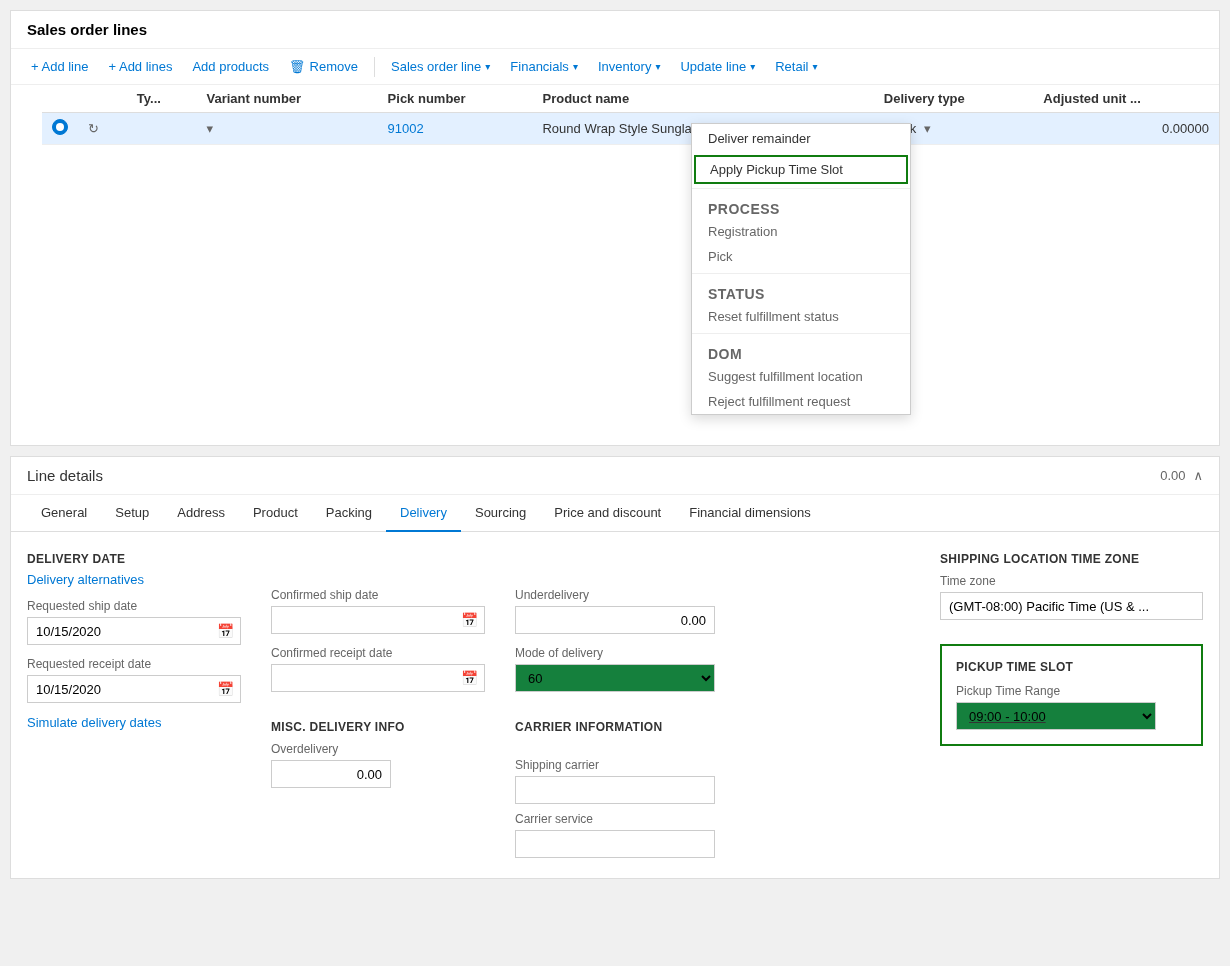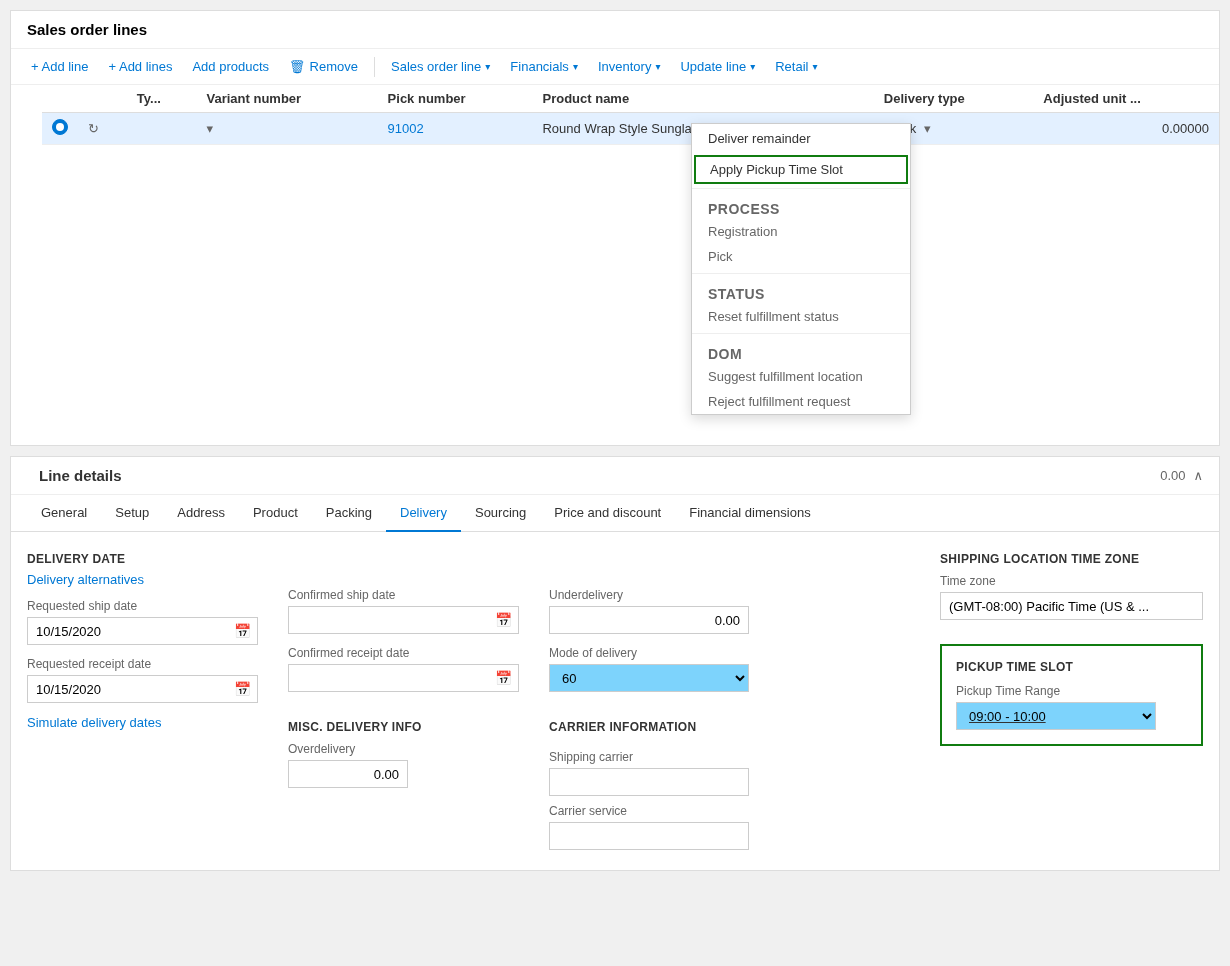--- a/index.html
+++ b/index.html
@@ -30,39 +30,39 @@
     .refresh-icon { color: #666; cursor: pointer; }
     .dropdown-menu { position: absolute; top: 0; left: 0; background: #fff; border: 1px solid #ccc; box-shadow: 0 4px 12px rgba(0,0,0,0.15); min-width: 220px; z-index: 100; }
     .dropdown-menu-item { padding: 7px 16px; cursor: pointer; color: #333; }
     .dropdown-menu-item.highlighted { border: 2px solid #107c10; color: #333; margin: 2px; padding: 5px 14px; }
     .dropdown-menu-section { padding: 8px 16px 2px; font-size: 14px; font-weight: 700; color: #666; letter-spacing: 0.5px; }
     .dropdown-menu-section-item { padding: 5px 16px; color: #666; cursor: pointer; }
     .dropdown-menu-divider { height: 1px; background: #eee; margin: 4px 0; }
 
     
     .line-details-header { display: flex; justify-content: space-between; align-items: center; padding: 10px 16px; border-bottom: 1px solid #eee; }
-    .line-details-title { font-size: 15px; font-weight: 700; margin-left: 12px; }
+    .line-details-title { font-size: 15px; font-weight: 400; }
     .line-details-right { display: flex; align-items: center; gap: 8px; color: #666; }
 
     
     .tabs { display: flex; gap: 0; padding: 0 16px; border-bottom: 1px solid #ddd; }
     .tab { padding: 10px 14px; cursor: pointer; color: #333; font-size: 13px; border-bottom: 2px solid transparent; margin-bottom: -1px; white-space: nowrap; }
     .tab.active { color: #0078d4; border-bottom: 2px solid #0078d4; font-weight: 500; }
 
     
     .form-content { padding: 20px 16px; }
     .form-group { display: flex; flex-direction: column; gap: 4px; min-width: 160px; }
     .form-label { font-size: 12px; color: #666; }
     .form-label-bold { font-size: 12px; font-weight: 700; color: #333; letter-spacing: 0.3px; }
     .form-input { border: 1px solid #ccc; padding: 4px 8px; font-size: 13px; height: 28px; background: #fff; width: 100%; }
     .form-input-with-icon { position: relative; display: flex; align-items: center; }
-    .form-input-with-icon input { padding-right: 45px; }
+    .form-input-with-icon input { padding-right: 28px; }
     .calendar-icon { position: absolute; right: 6px; color: #666; cursor: pointer; font-size: 14px; }
     .form-link { color: #0078d4; cursor: pointer; font-size: 13px; text-decoration: none; }
-    .form-select { border: 1px solid #ccc; padding: 4px 8px; font-size: 13px; height: 28px; background: #7dd3fc; width: 100%; cursor: pointer; }
+    .form-select { border: 1px solid #ccc; padding: 4px 8px; font-size: 13px; height: 28px; background: #15803d; width: 100%; cursor: pointer; }
 
     
     .pickup-slot-box { border: 2px solid #107c10; padding: 14px; min-width: 220px; }
     .pickup-slot-title { font-size: 12px; font-weight: 700; color: #333; letter-spacing: 0.3px; margin-bottom: 10px; }
     .shipping-tz-box { min-width: 220px; }
 
     .form-columns { display: flex; gap: 30px; width: 100%; }
     .form-col { display: flex; flex-direction: column; gap: 12px; }
   </style>
 </head>
@@ -239,21 +239,21 @@
           <div class="form-group">
             <label class="form-label">Mode of delivery</label>
             <div style="display:flex; align-items:center; position:relative;">
               <select class="form-select">
                 <option>60</option>
               </select>
             </div>
           </div>
           <div style="margin-top:16px;">
             <div class="form-label-bold">CARRIER INFORMATION</div>
-            <div class="form-group" style="margin-top:16px;">
+            <div class="form-group" style="margin-top:24px;">
               <label class="form-label">Shipping carrier</label>
               <input type="text" class="form-input" value="" style="">
             </div>
             <div class="form-group" style="margin-top:8px;">
               <label class="form-label">Carrier service</label>
               <input type="text" class="form-input" value="" style="">
             </div>
           </div>
         </div>
 

